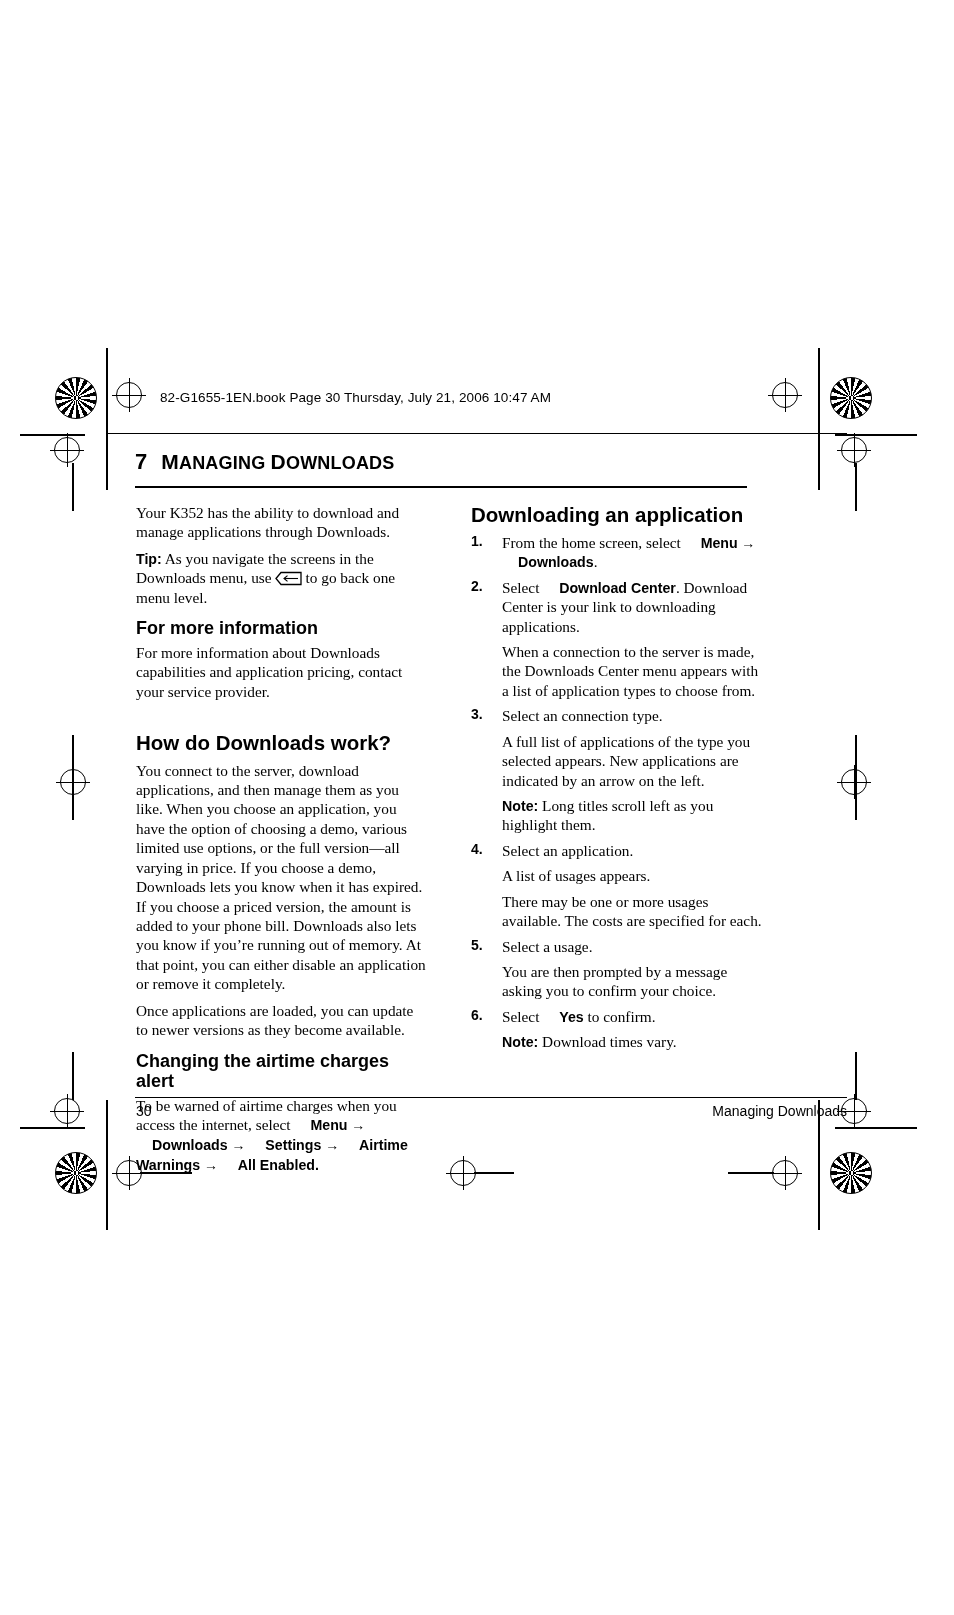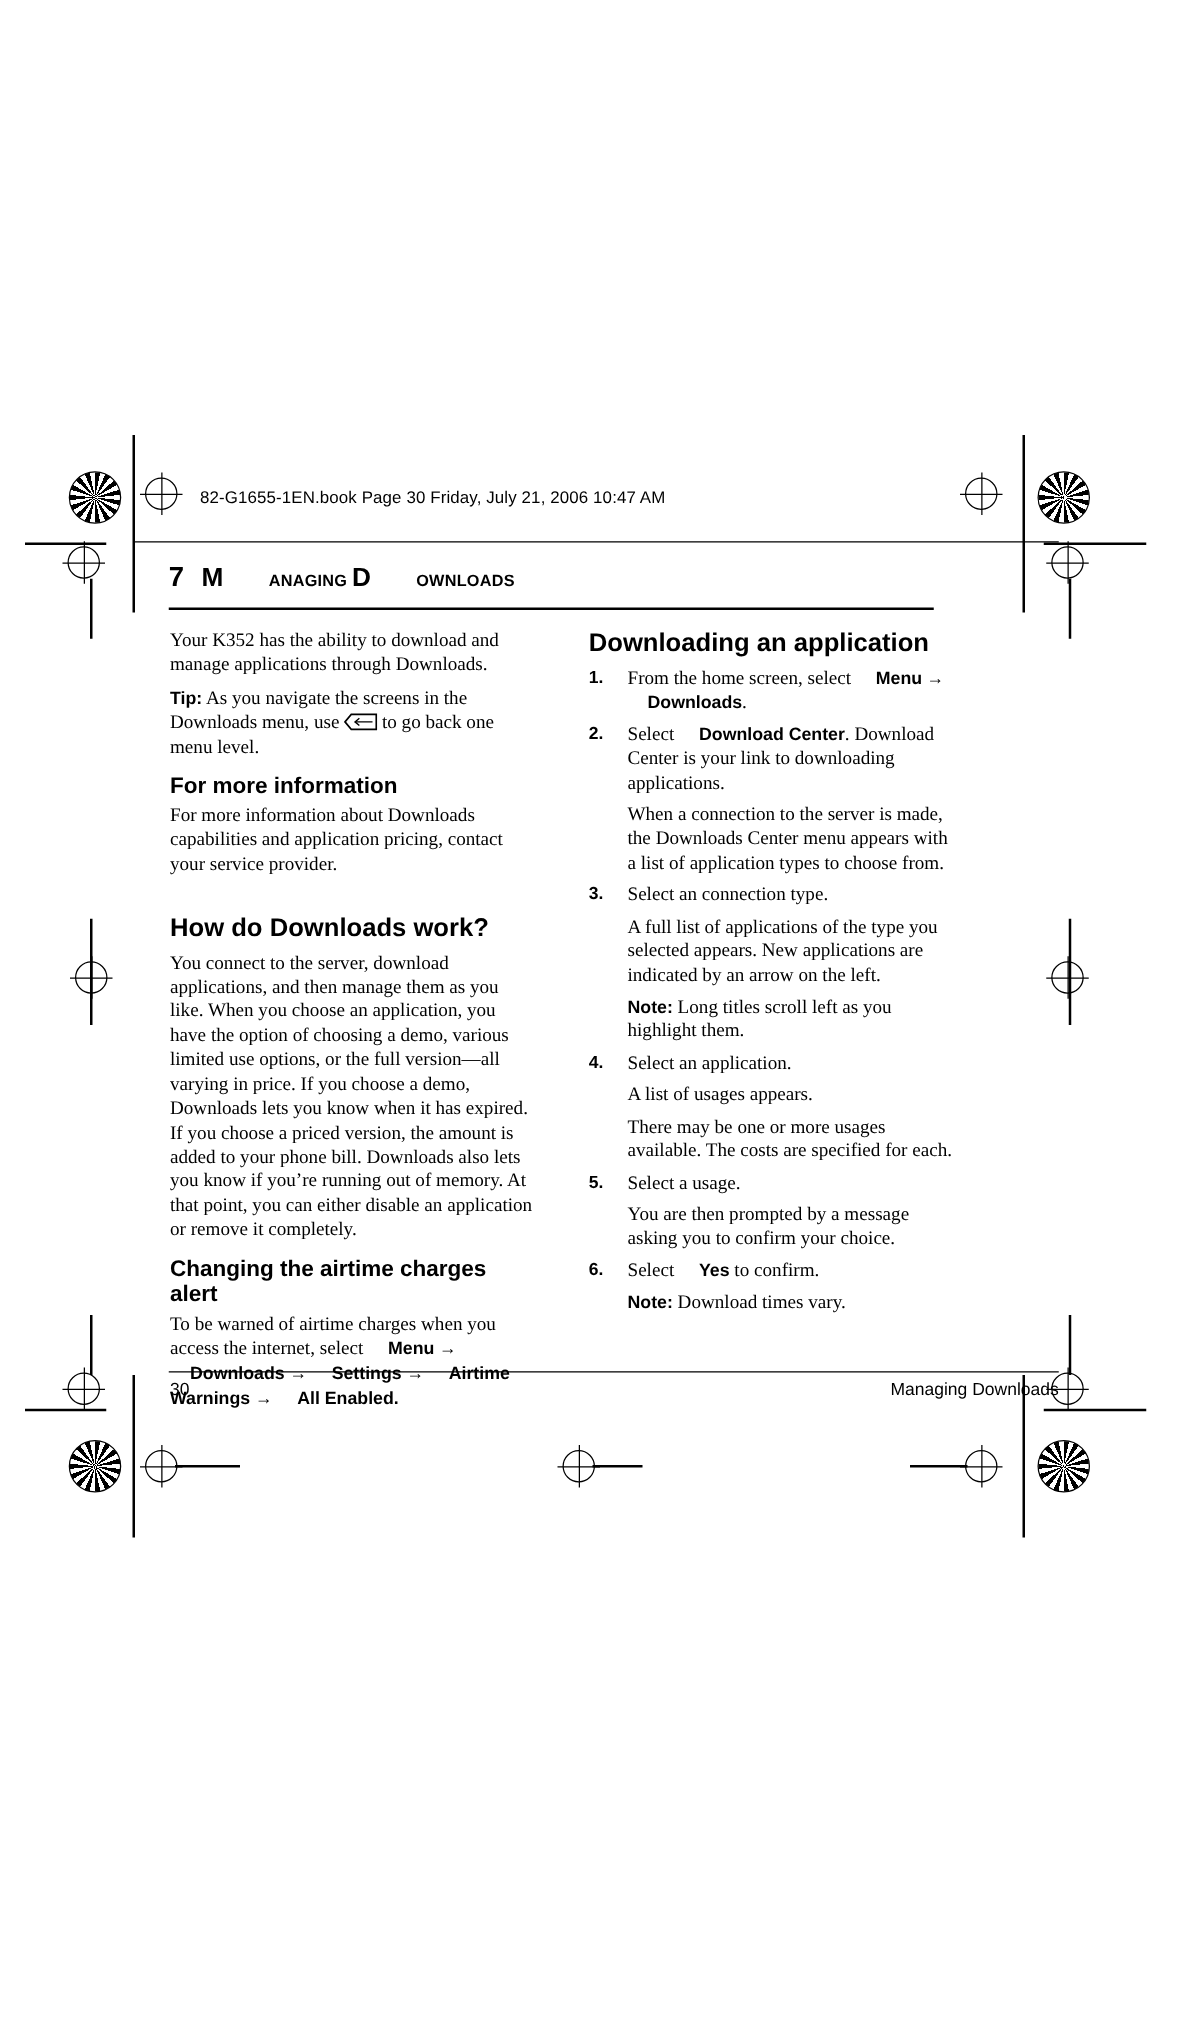--- a/index.html
+++ b/index.html
@@ -103,22 +103,21 @@
   }
   .chap .num {
     font-size: 22px;
     margin-right: 14px;
   }
   .chap .title {
     font-size: 21px;
     letter-spacing: 0.2px;
   }
   .chap .title .sc {
-    font-size: 13px;
-    margin-left: 36px;
+    font-size: 18px;
   }
 
   
   .col {
     position: absolute;
     top: 148px;
     width: 293px;
   }
   .col-left { left: 29px; }
   .col-right { left: 364px; }
@@ -243,21 +242,21 @@
 <div class="crop-line" style="left:72px; top:1052px; width:1.5px; height:48px;"></div>
 <div class="crop-line" style="left:855px; top:1052px; width:1.5px; height:48px;"></div>
 <div class="crop-line" style="left:72px; top:735px; width:1.5px; height:85px;"></div>
 <div class="crop-line" style="left:855px; top:735px; width:1.5px; height:85px;"></div>
 <div class="crop-line" style="left:140px; top:1172px; width:52px; height:1.5px;"></div>
 <div class="crop-line" style="left:474px; top:1172px; width:40px; height:1.5px;"></div>
 <div class="crop-line" style="left:728px; top:1172px; width:46px; height:1.5px;"></div>
 
 <div class="page">
 
-  <div class="filestamp">82-G1655-1EN.book  Page 30  Friday, July 21, 2006  10:47 AM</div>
+  <div class="filestamp">82-G1655-1EN.book  Page 30  Thursday, July 21, 2006  10:47 AM</div>
   <div class="rule-top"></div>
 
   <div class="chap">
     <span class="num">7</span><span class="title"><span>M</span><span class="sc">ANAGING </span><span>D</span><span class="sc">OWNLOADS</span></span>
   </div>
   <div class="rule-head"></div>
 
   <div class="col col-left">
 
     <p class="body-p">Your K352 has the ability to download and manage applications through Downloads.</p>
@@ -269,20 +268,21 @@
           <path d="M10 7.5 L24 7.5" stroke="#000000" stroke-width="1.1"></path>
           <path d="M13.5 4.6 L10 7.5 L13.5 10.4" fill="none" stroke="#000000" stroke-width="1.1"></path>
         </svg></span><span>to go back one menu level.</span>
     </p>
 
     <h3 class="h3">For more information</h3>
     <p class="body-p">For more information about Downloads capabilities and application pricing, contact your service provider.</p>
 
     <h2 class="h2 spaced">How do Downloads work?</h2>
     <p class="body-p">You connect to the server, download applications, and then manage them as you like. When you choose an application, you have the option of choosing a demo, various limited use options, or the full version—all varying in price. If you choose a demo, Downloads lets you know when it has expired. If you choose a priced version, the amount is added to your phone bill. Downloads also lets you know if you’re running out of memory. At that point, you can either disable an application or remove it completely.</p>
+    <p class="body-p">Once applications are loaded, you can update to newer versions as they become available.</p>
 
     <h3 class="h3">Changing the airtime charges alert</h3>
     <p>
       <span>To be warned of airtime charges when you access the internet, select</span>
       <span class="sans-b">Menu</span>
       <span class="arrow">→</span>
       <span class="sans-b">Downloads</span>
       <span class="arrow">→</span>
       <span class="sans-b">Settings</span>
       <span class="arrow">→</span>

